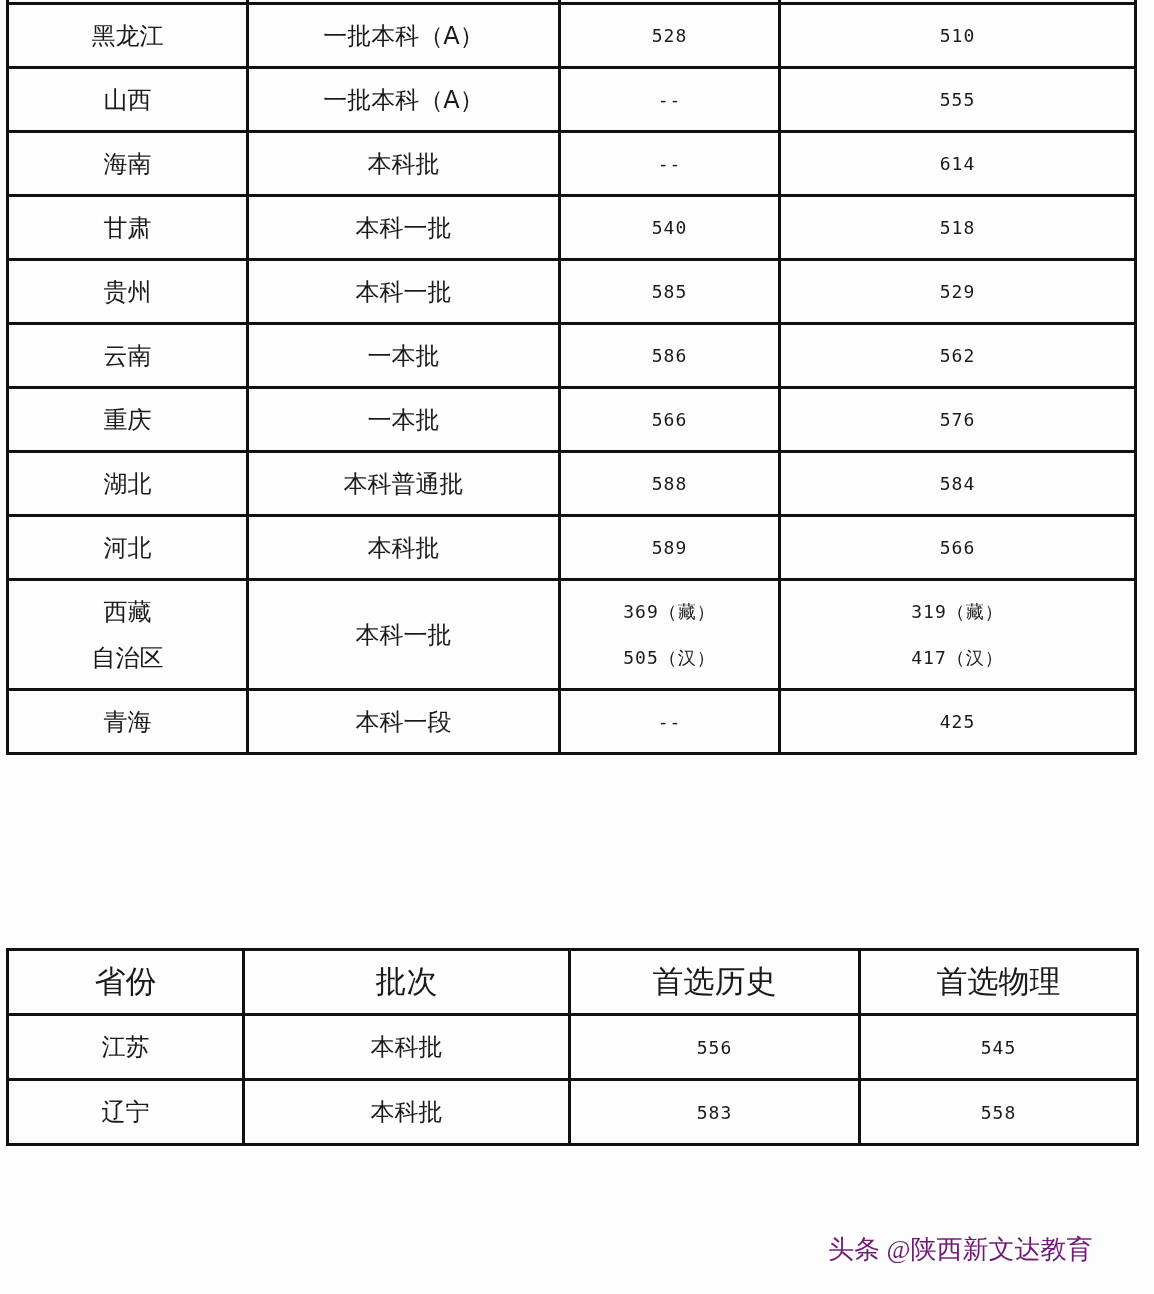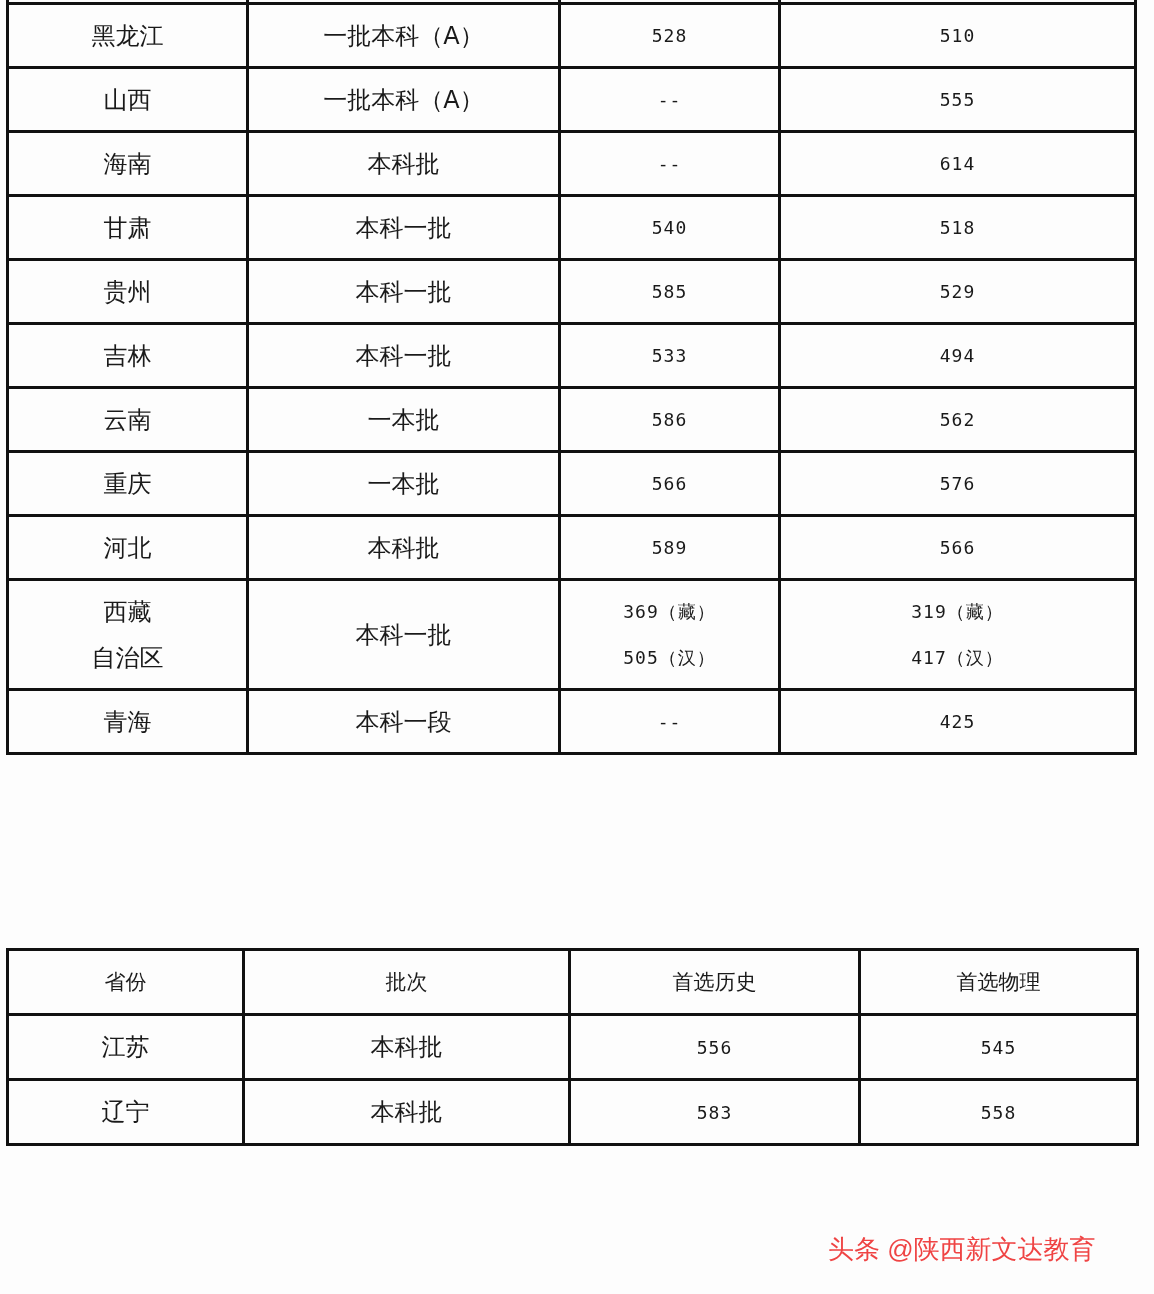--- a/index.html
+++ b/index.html
@@ -12,25 +12,25 @@
     border: 3px solid #111; text-align: center; vertical-align: middle; padding: 0;
     font-weight: normal; font-size: 24px;
   }
   .num { font-family: "DejaVu Sans Mono", "Liberation Mono", monospace; font-size: 18px; letter-spacing: 1px; }
   #t1 { left: 6px; top: -60px; width: 1130px; }
   #t1 .h0 { height: 59px; }
   #t1 td { height: 61px; }
   #t1 td.tall { height: 107px; line-height: 46px; }
   #t2 { left: 6px; top: 948px; width: 1130px; }
   #t2 td, #t2 th { height: 62px; }
-  #t2 th { font-size: 21px; }
+  #t2 th { font-size: 31px; }
   .watermark {
-    position: absolute; left: 828px; top: 1232px; font-size: 26px; color: #ef4444;
+    position: absolute; left: 828px; top: 1232px; font-size: 26px; color: #701a75;
     text-shadow: 0 0 2px #fff, 0 0 2px #fff, 0 0 3px #fff;
-    font-family: Liberation Sans, sans-serif; white-space: nowrap;
+    font-family: Liberation Serif, serif; white-space: nowrap;
   }
   .line { display: block; }
 </style>
 </head>
 <body>
 
 <table id="t1">
   <colgroup>
       <col style="width:240px">
       <col style="width:312px">
@@ -68,36 +68,36 @@
     <td class="num">540</td>
     <td class="num">518</td>
   </tr>
   <tr>
     <td>贵州</td>
     <td>本科一批</td>
     <td class="num">585</td>
     <td class="num">529</td>
   </tr>
   <tr>
-    <td>吉林</td>
-    <td>本科一批</td>
-    <td class="num">533</td>
-    <td class="num">494</td>
-  </tr>
-  <tr>
     <td>云南</td>
     <td>一本批</td>
     <td class="num">586</td>
     <td class="num">562</td>
   </tr>
   <tr>
     <td>重庆</td>
     <td>一本批</td>
     <td class="num">566</td>
     <td class="num">576</td>
+  </tr>
+  <tr>
+    <td>湖北</td>
+    <td>本科普通批</td>
+    <td class="num">588</td>
+    <td class="num">584</td>
   </tr>
   <tr>
     <td>河北</td>
     <td>本科批</td>
     <td class="num">589</td>
     <td class="num">566</td>
   </tr>
   <tr>
     <td class="tall">
       <span class="line">西藏</span>

